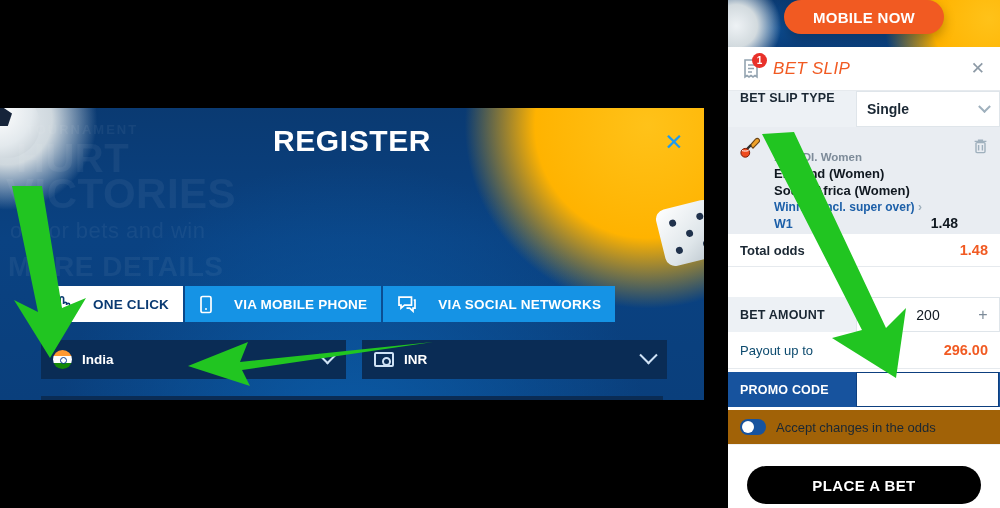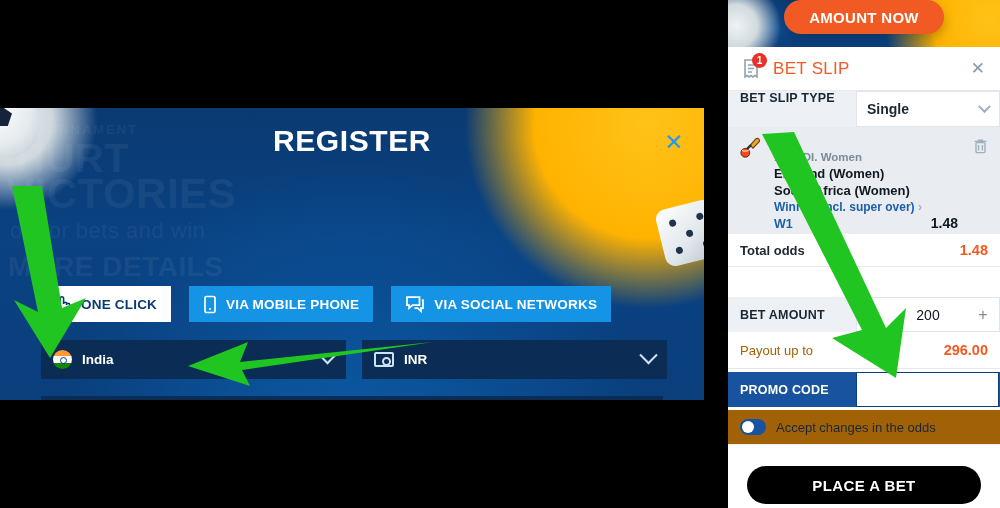--- a/index.html
+++ b/index.html
@@ -54,24 +54,24 @@
     position: absolute; left: 0; right: 0; top: 16px; text-align: center;
     color: #fff; font-size: 30px; font-weight: bold; letter-spacing: .6px;
   }
   .modal-close {
     position: absolute; right: 18px; top: 22px; width: 24px; height: 24px;
     color: #1e9bf0; font-size: 23px; line-height: 24px; text-align: center;
     cursor: pointer; font-weight: 400;
   }
   .tabs { position: absolute; left: 41px; top: 178px; display: flex; }
   .tab {
-    height: 36px; display: flex; align-items: center; gap: 9px;
+    height: 36px; display: flex; align-items: center; gap: 21px;
     padding: 0 14px; background: #1593e5; color: #fff;
     font-size: 13.5px; font-weight: bold; letter-spacing: .2px;
-    cursor: pointer; margin-right: 18px; white-space: nowrap;
+    cursor: pointer; margin-right: 2px; white-space: nowrap;
   }
   .tab.active { background: #fff; color: #0a3a72; }
   .tab svg { display: block; }
 
   .selects { position: absolute; left: 41px; top: 232px; display: flex; gap: 16px; }
   .sel {
     width: 305px; height: 39px; background: #0a2c55;
     display: flex; align-items: center; padding: 0 12px; cursor: pointer;
     color: #fff; font-size: 13.5px; font-weight: bold;
   }
@@ -114,21 +114,21 @@
   .slip-header {
     position:absolute; left:0; top:47px; width:272px; height:44px; background:#fff;
     display:flex; align-items:center; padding:0 12px; border-bottom:1px solid #e6eaee;
   }
   .slip-icon { position:relative; width:24px; height:24px; flex:none; }
   .slip-badge {
     position:absolute; left:12px; top:-4px; width:15px; height:15px; border-radius:50%;
     background:#e8312a; color:#fff; font-size:10px; font-weight:bold;
     display:flex; align-items:center; justify-content:center;
   }
-  .slip-title { color:#f15a22; font-size:17px; font-weight:normal; margin-left:9px; flex:1; letter-spacing:.3px; }
+  .slip-title { color:#f15a22; font-size:17px; font-weight:normal; margin-left:9px; flex:1; letter-spacing:.3px;font-style:italic; }
   .slip-close { color:#8d9aa6; font-size:17px; cursor:pointer; padding:0 3px; }
 
   .row { display:flex; align-items:flex-start; width:272px; }
   .type-row { position:absolute; left:0; top:91px; height:36px; background:#edf1f5; }
   .type-label { width:128px; padding-left:12px; font-size:12.5px; font-weight:bold; color:#1a2733; letter-spacing:.2px; }
   .type-select {
     flex:1; height:36px; background:#fff; border:1px solid #dfe5ea; display:flex; align-items:center;
     padding:0 10px; cursor:pointer;
   }
   .type-select .v { flex:1; font-size:14px; font-weight:bold; color:#1a2733; }
@@ -161,21 +161,21 @@
   .amount-row { position:absolute; left:0; top:297px; width:272px; height:35px; background:#edf1f5; display:flex; align-items:center; }
   .amount-label { width:128px; padding-left:12px; font-size:12.5px; font-weight:bold; color:#1a2733; letter-spacing:.2px; }
   .stepper { flex:1; height:35px; background:#fff; border:1px solid #dfe5ea; display:flex; align-items:center; padding:0 9px; }
   .step-btn { color:#7d8b99; font-size:16px; cursor:pointer; width:14px; text-align:center; }
   .step-val { flex:1; text-align:center; font-size:14px; color:#101820; font-weight:normal; }
 
   .payout-row {
     position:absolute; left:0; top:332px; width:272px; height:37px; background:#fff;
     display:flex; align-items:center; padding:0 12px; border-bottom:1px solid #e6eaee;
   }
-  .payout-label { flex:1; font-size:13px; color:#a16207; }
+  .payout-label { flex:1; font-size:13px; color:#0c4a6e; }
   .payout-val { font-size:14.5px; font-weight:bold; color:#f15a22; }
 
   .promo-row { position:absolute; left:0; top:372px; width:272px; height:35px; background:#17539e; display:flex; align-items:center; }
   .promo-label { width:128px; padding-left:12px; font-size:12.5px; font-weight:bold; color:#fff; letter-spacing:.2px; }
   .promo-input { flex:1; height:35px; background:#fff; border:1px solid #0d3f7f; margin-right:1px; }
   .promo-input input { width:100%; height:100%; border:none; outline:none; padding:0 9px; font-size:13px;
                        font-family:"Liberation Sans", sans-serif; }
 
   .odds-row { position:absolute; left:0; top:410px; width:272px; height:35px; background:#a16207;
               display:flex; align-items:center; padding:0 12px; gap:10px; border-bottom:1px solid #eef1f4; }
@@ -272,21 +272,21 @@
         
         
       </div>
 
     </div>
   </div>
 
   <div id="right-region">
 
     <div class="promo-top">
-      <button class="receive-btn">AMOUNT NOW</button>
+      <button class="receive-btn">MOBILE NOW</button>
     </div>
 
     <div class="slip-header">
       <span class="slip-icon">
         <svg width="24" height="24" viewBox="0 0 24 24" fill="none" stroke="#93a3b0" stroke-width="1.6">
           <path d="M5 3h12v17l-2-1.4L13 20l-2-1.4L9 20l-2-1.4L5 20z"></path>
           <path d="M8 8h6M8 11.5h6M8 15h4"></path>
         </svg>
         <span class="slip-badge">1</span>
       </span>

